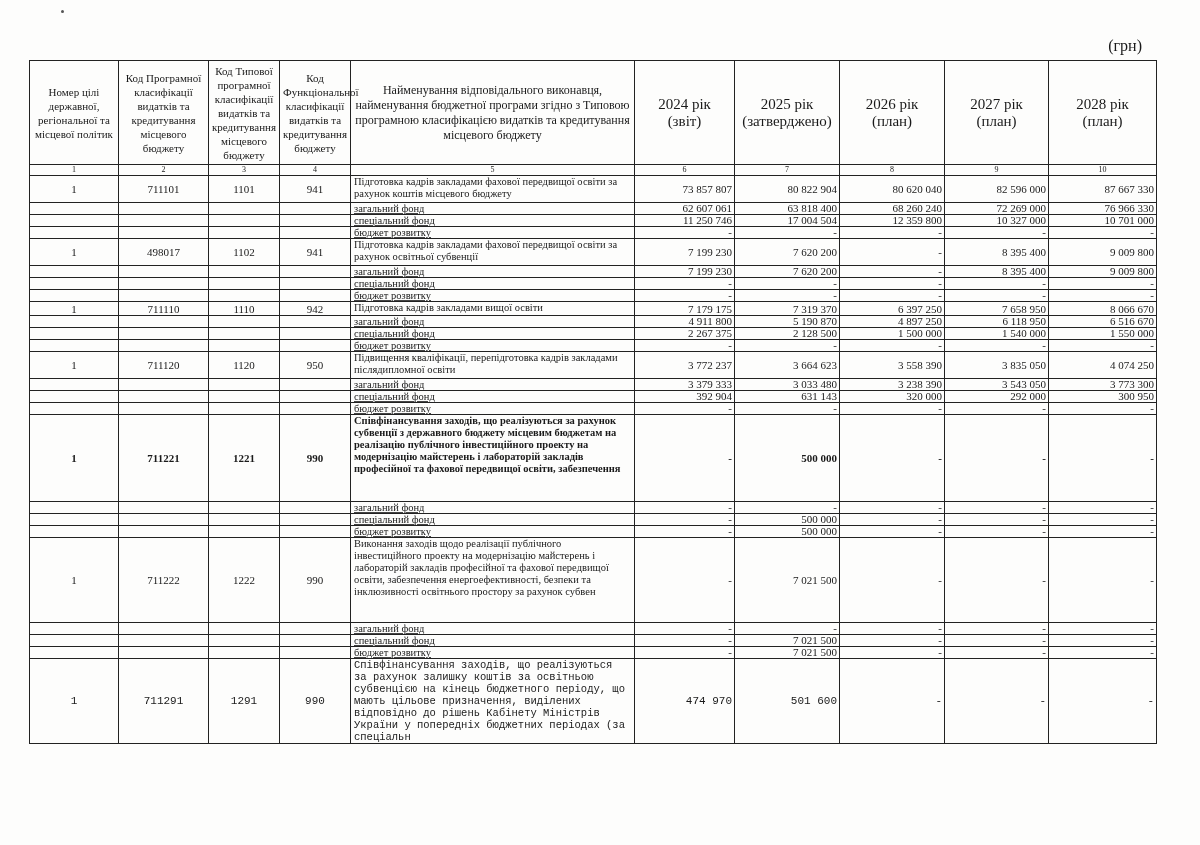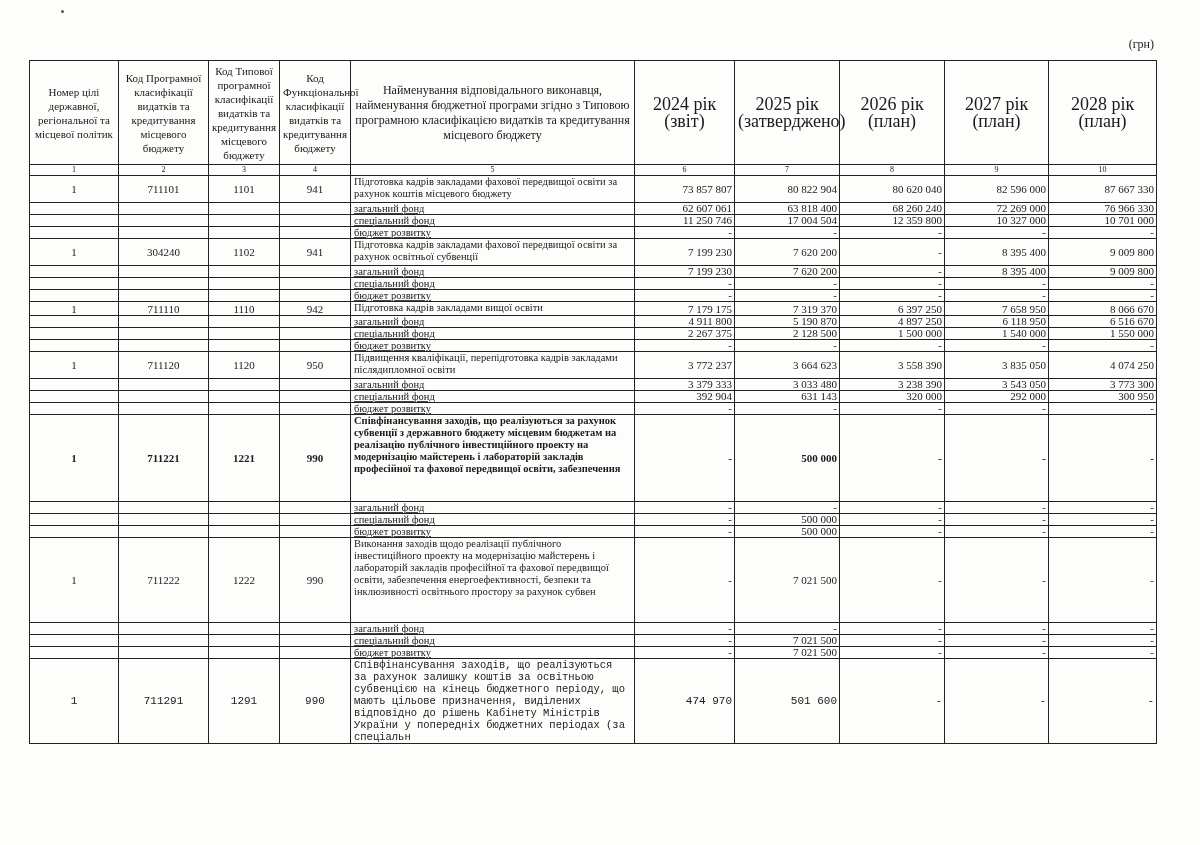--- a/index.html
+++ b/index.html
@@ -1,23 +1,23 @@
 <!DOCTYPE html>
 <html><head>
 <meta charset="utf-8">
 <style>
   html, body { margin:0; padding:0; background:#fdfdfc; }
   body { width:1200px; height:845px; position:relative; overflow:hidden;
          font-family:"Liberation Serif","DejaVu Serif",serif; color:#1a1a1a; }
   .speck { position:absolute; left:61px; top:10px; width:3px; height:3px; background:#555; border-radius:50%; }
-  .unit { position:absolute; right:46px; top:37px; font-size:12px; }
+  .unit { position:absolute; right:58px; top:37px; font-size:16px; }
   table { position:absolute; left:29px; top:60px; border-collapse:collapse; table-layout:fixed; width:1127px; }
   td, th { border:1.3px solid #222; padding:0 3px; font-size:10.5px; line-height:12px; font-weight:normal; }
   th { text-align:center; vertical-align:middle; font-size:11px; line-height:14px; }
-  th.year { font-size:18px; line-height:17px; }
+  th.year { font-size:15px; line-height:17px; }
   th.name { font-size:12px; line-height:15px; }
   tr.head { height:104px; }
   tr.nums td { font-size:8px; text-align:center; height:10px; line-height:10px; padding:0; }
   td.c { text-align:center; font-size:11px; }
   td.n { text-align:right; vertical-align:middle; padding-right:2px; font-size:11px; }
   td.t { vertical-align:top; }
   tr.sub td { height:11px; line-height:11px; }
   tr.sub td.t { text-decoration:underline; text-decoration-color:#444; }
   tr.main2 td { height:26px; }
   tr.main1 td { height:13px; }
@@ -114,21 +114,21 @@
         <td class="c"></td>
         <td class="t">бюджет розвитку</td>
         <td class="n">-</td>
         <td class="n">-</td>
         <td class="n">-</td>
         <td class="n">-</td>
         <td class="n">-</td>
       </tr>
       <tr class="main2">
         <td class="c">1</td>
-        <td class="c">304240</td>
+        <td class="c">498017</td>
         <td class="c">1102</td>
         <td class="c">941</td>
         <td class="t">Підготовка кадрів закладами фахової передвищої освіти за рахунок освітньої субвенції</td>
         <td class="n">7 199 230</td>
         <td class="n">7 620 200</td>
         <td class="n">-</td>
         <td class="n">8 395 400</td>
         <td class="n">9 009 800</td>
       </tr>
       <tr class="sub">

